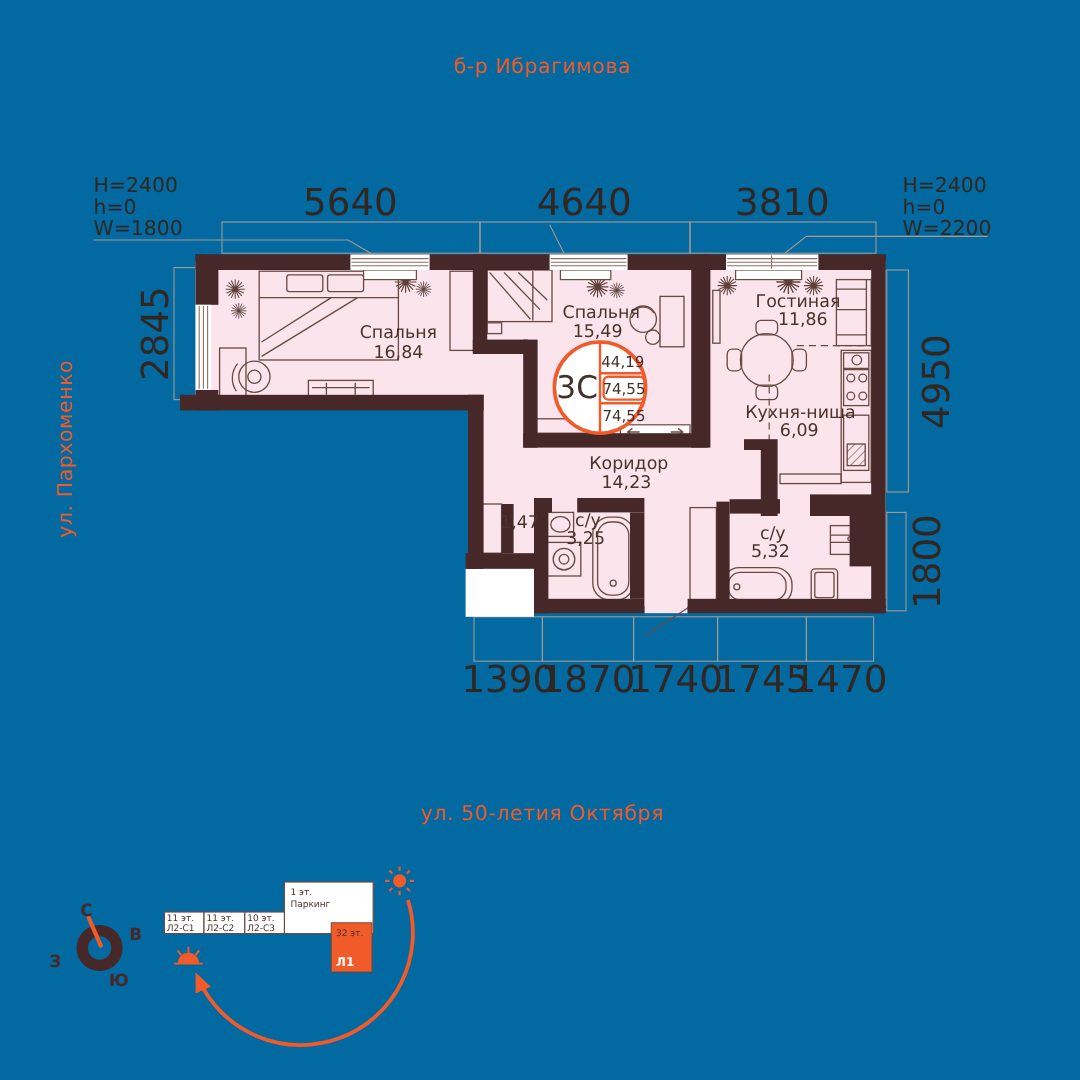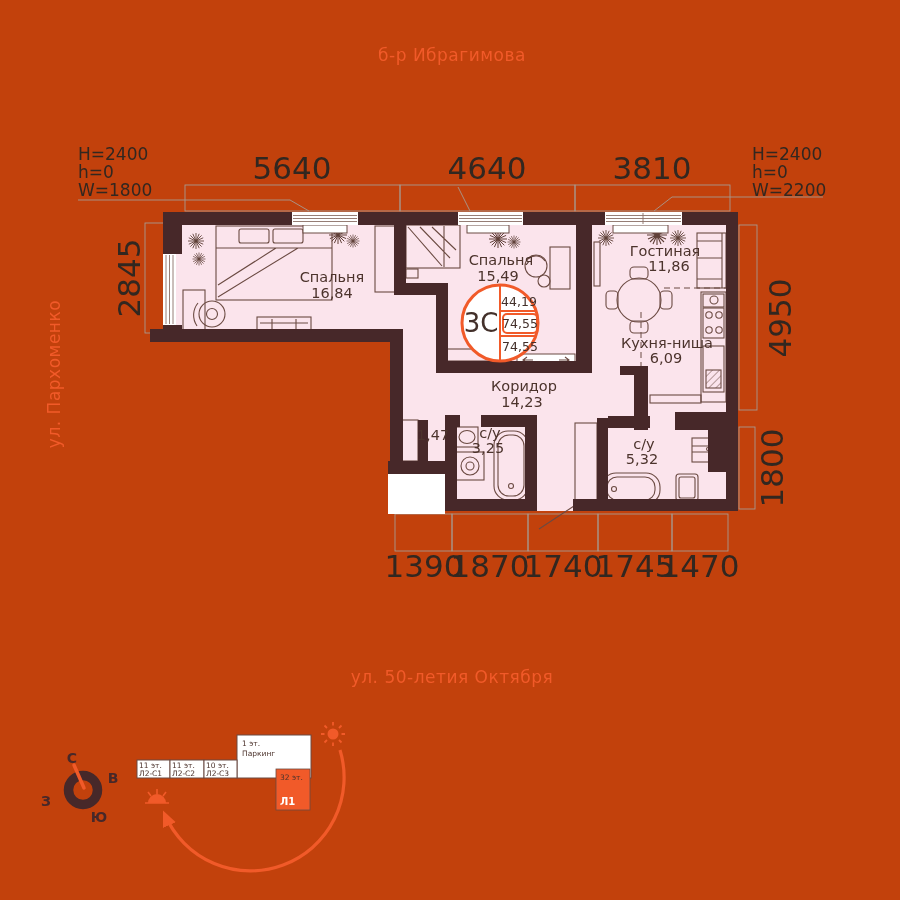--- a/index.html
+++ b/index.html
@@ -1,16 +1,16 @@
 <!DOCTYPE html>
 <html><head>
 <meta charset="utf-8">
 <style>
   html,body{margin:0;padding:0;background:#ffffff;}
-  .stage{position:relative;width:900px;height:900px;background:#c2410c;font-family:"DejaVu Sans",sans-serif;text-decoration:underline;}
+  .stage{position:relative;width:900px;height:900px;background:#0369a1;font-family:"DejaVu Sans",sans-serif;text-decoration:underline;}
   svg text{font-family:"DejaVu Sans",sans-serif;}
   .w  {fill:#472829;}
   .fl {fill:#fbe4ec;}
   .fu {fill:none;stroke:#6b4a42;stroke-width:1.1;}
   .fuw{fill:#ffffff;stroke:#6b4a42;stroke-width:1;}
   .wf {stroke:#8a6f66;stroke-width:0.9;fill:none;}
   .dim{fill:none;stroke:#a79a90;stroke-width:0.9;}
   .dash{fill:none;stroke:#6b4a42;stroke-width:1;stroke-dasharray:6 4;}
   .dt {font-size:31px;fill:#322720;}
   .lt {font-size:14.5px;fill:#4c332c;}

